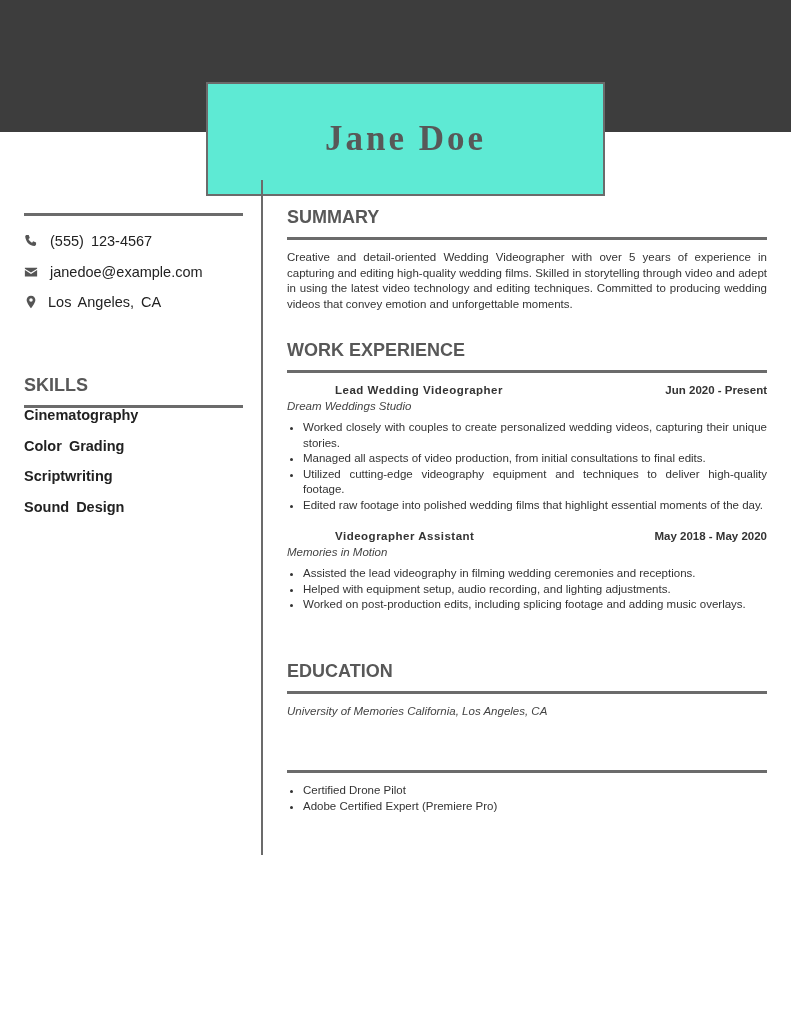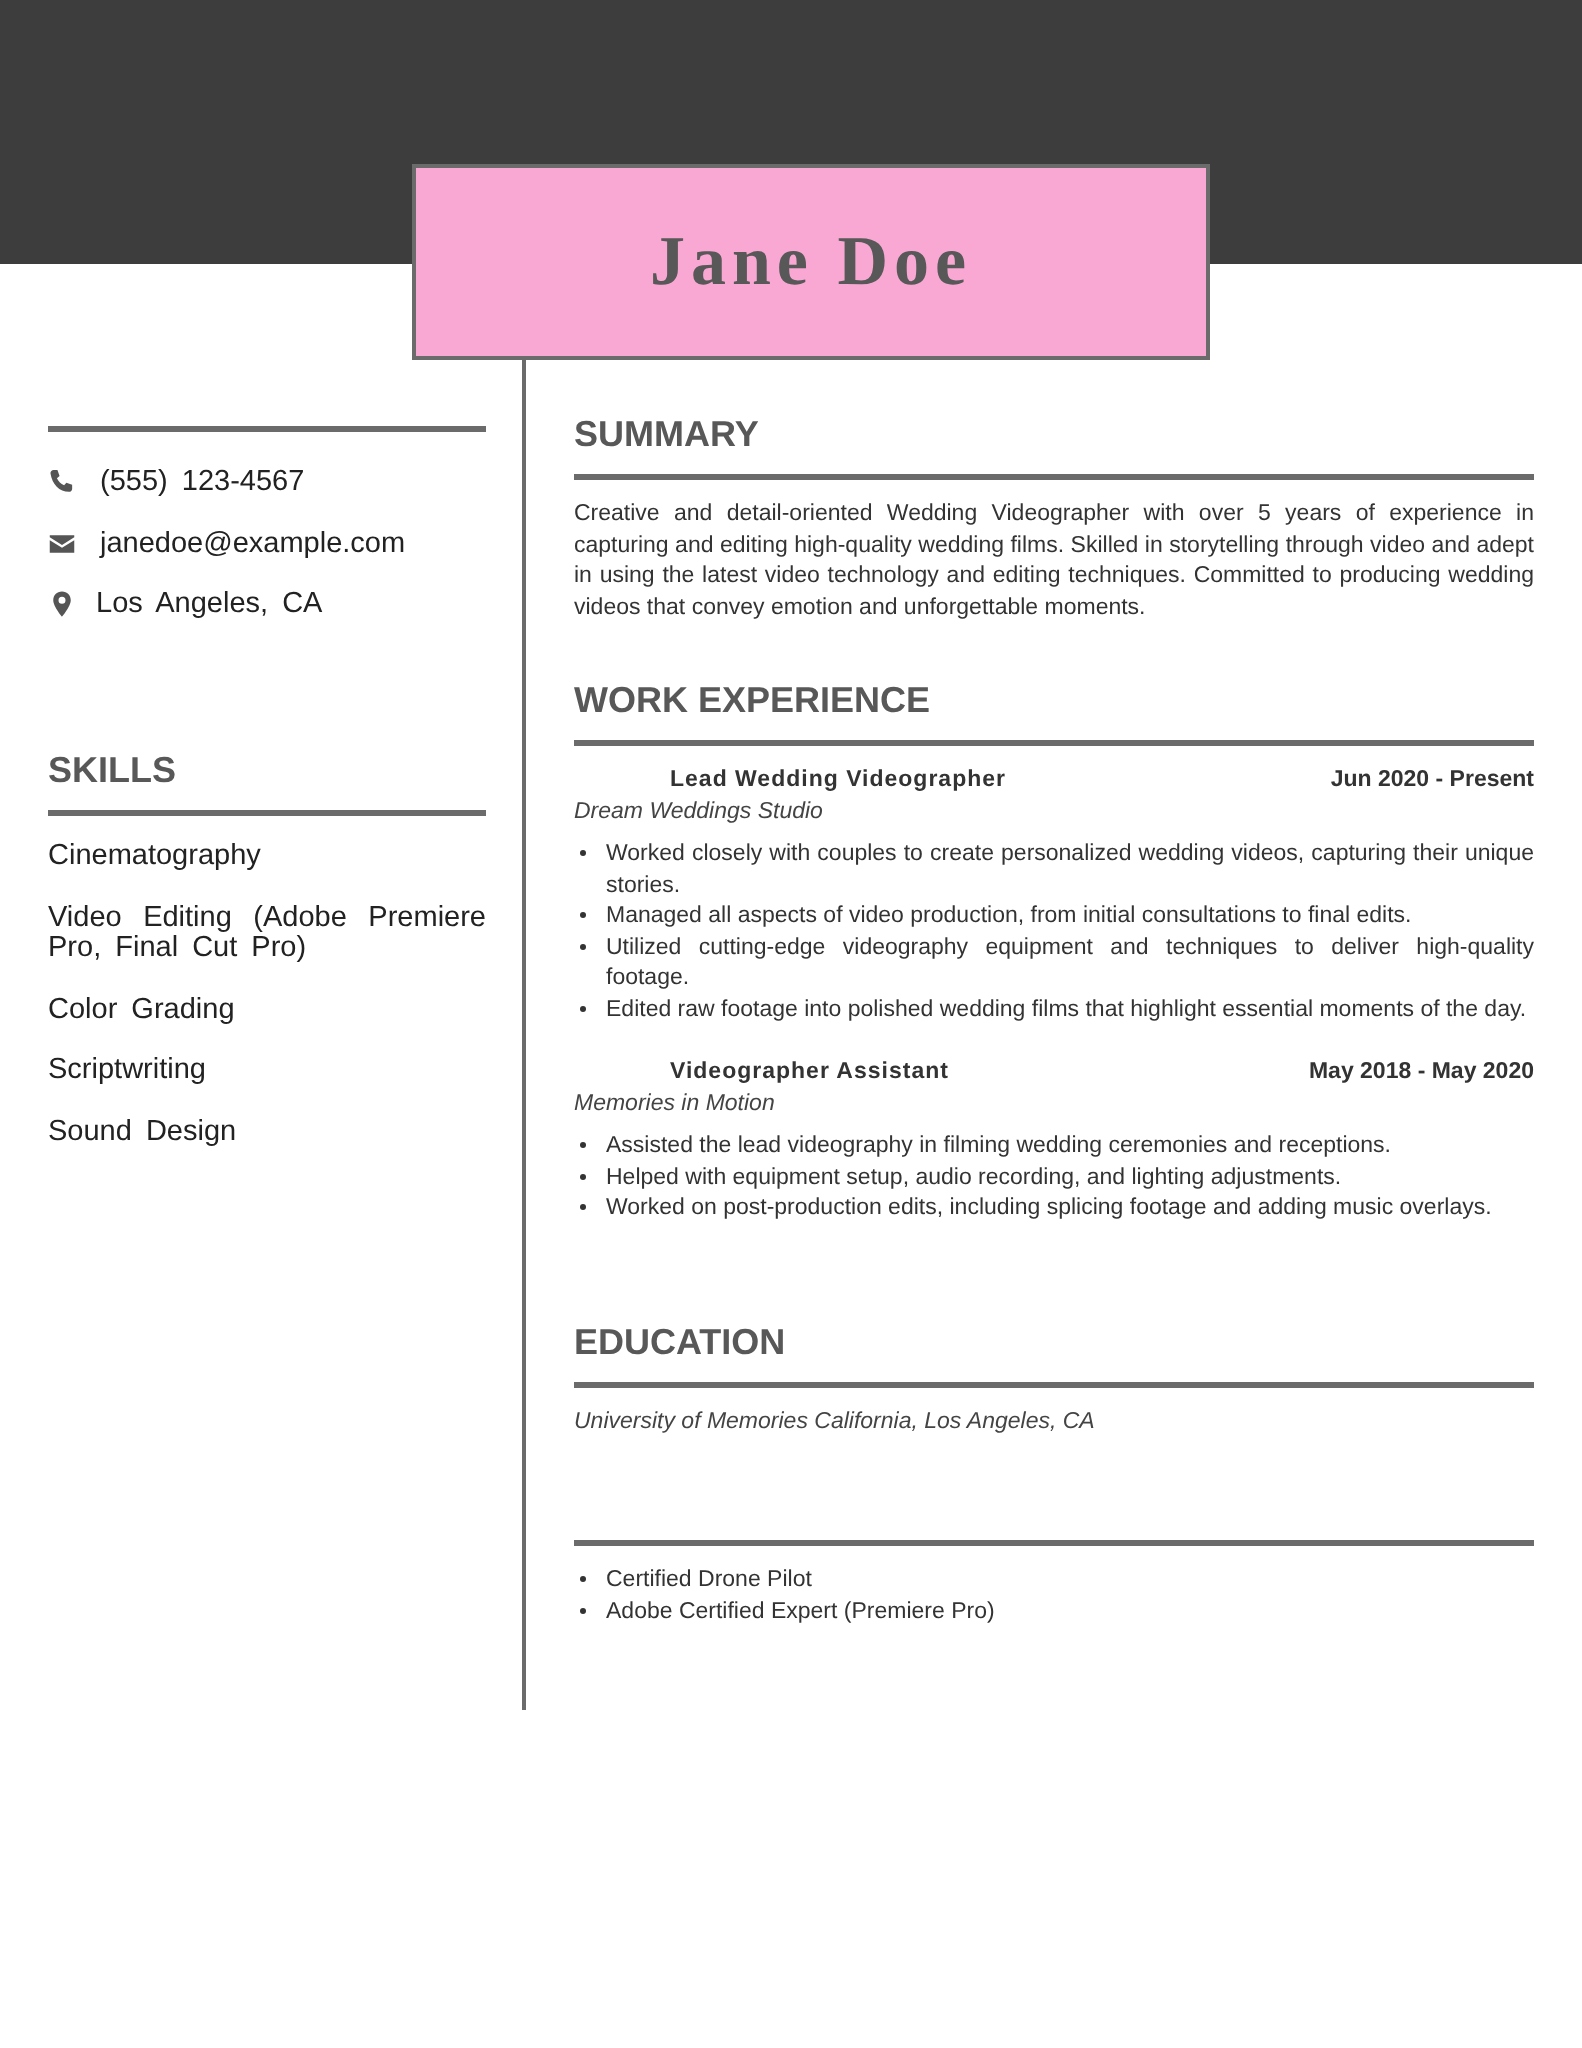--- a/index.html
+++ b/index.html
@@ -1,19 +1,19 @@
 <!DOCTYPE html>
 <html><head>
 <meta charset="utf-8">
 <style>
   * { margin:0; padding:0; box-sizing:border-box; }
   html, body { width:791px; height:1024px; background:#ffffff; overflow:hidden; }
   body { position:relative; font-family:"Liberation Sans", sans-serif; color:#333; }
   .top-band { position:absolute; left:0; top:0; width:791px; height:132px; background:#3d3d3d; }
-  .name-box { position:absolute; left:206px; top:82px; width:399px; height:98px; background:#f9a8d4; border:2px solid #6b6b6b; display:flex; align-items:center; justify-content:center; }
+  .name-box { position:absolute; left:206px; top:82px; width:399px; height:114px; background:#5eead4; border:2px solid #6b6b6b; display:flex; align-items:center; justify-content:center; }
   .name-box h1 { font-family:"Liberation Serif", serif; font-size:35px; font-weight:bold; color:#585858; letter-spacing:3px; }
   .vline { position:absolute; left:261px; top:180px; width:2px; height:675px; background:#6b6b6b; }
 
   .left { position:absolute; left:24px; top:205px; width:219px; }
   .right { position:absolute; left:287px; top:205px; width:480px; }
   .sec-title { font-size:18px; font-weight:bold; color:#585858; line-height:24px; }
   .sec-rule { height:3px; background:#6b6b6b; margin-top:8px; }
 
   .contact-list { margin-top:10px; }
   .contact-item { display:flex; align-items:center; height:30.5px; font-size:14.5px; color:#222; word-spacing:3px; }
@@ -74,23 +74,22 @@
             </svg>
           </span>
         <span>Los Angeles, CA</span>
       </div>
     </div>
   </div>
 
   <div class="skills" style="position:absolute; top:168px; margin-top:0; width:219px;">
     <div class="sec-title">SKILLS</div>
     <div class="sec-rule"></div>
-    <ul class="skill-list" style="margin-top:13px;">
+    <ul class="skill-list" style="margin-top:0;font-weight:bold;">
       <li>Cinematography</li>
-      <li>Video Editing (Adobe Premiere Pro, Final Cut Pro)</li>
       <li>Color Grading</li>
       <li>Scriptwriting</li>
       <li>Sound Design</li>
     </ul>
   </div>
 </div>
 
 <div class="right">
   <div>
     <div class="sec-title">SUMMARY</div>

